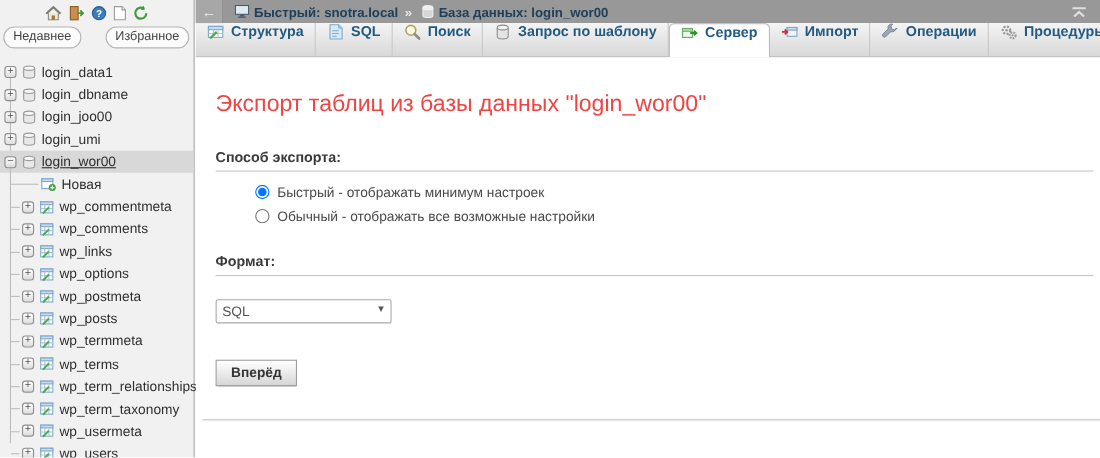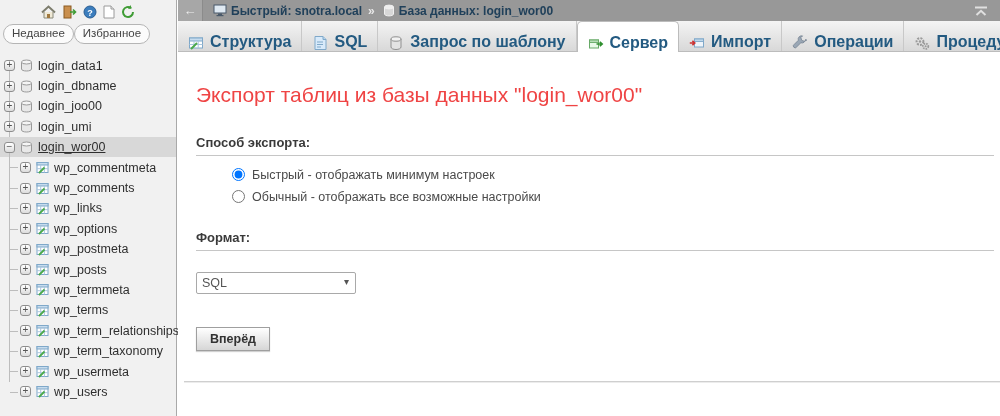--- a/index.html
+++ b/index.html
@@ -11,21 +11,21 @@
   }
   .app { position:relative; width:1000px; height:416px; }
 
   
   .sidebar {
     position:absolute; left:0; top:0; width:177px; height:416px;
     background:#f1f1f1; border-right:1px solid #a9a9a9;
   }
   .nav-icons { display:flex; justify-content:center; align-items:center; gap:6px; padding-top:4px; height:20px; }
   .nav-icons span { display:flex; }
-  .nav-pills { display:flex; gap:0; padding:4px 0 0 3px; }
+  .nav-pills { display:flex; gap:22px; padding:4px 0 0 3px; }
   .pill {
     font-size:11.5px; color:#444; background:#fbfbfb;
     border:1px solid #b5b5b5; border-radius:10px; padding:3px 8px; line-height:1;
     cursor:pointer; font-family:inherit;
   }
   .tree { position:relative; margin-top:12px; font-size:12.5px; color:#2f2f2f; }
   .tree .dbline { position:absolute; left:9px; top:10px; height:83px; border-left:1px solid #bdbdbd; }
   .row { height:20.4px; display:flex; align-items:center; gap:5px; padding-left:4px; position:relative; cursor:pointer; }
   .expander {
     flex:0 0 auto; width:11px; height:11px; z-index:1;
@@ -57,23 +57,23 @@
   .crumb-icon { margin:0 4px 0 10px; display:flex; }
   .crumb-icon.second { margin-left:2px; }
   .sep { margin:0 6px; color:#e8e8e8; }
   .collapse { margin-left:auto; margin-right:12px; display:flex; cursor:pointer; }
 
   .tabbar {
     height:31px; background:linear-gradient(#f4f4f4,#d8d8d8);
     border-bottom:1px solid #bcbcbc; display:flex; align-items:stretch;
   }
   .tab {
-    display:flex; align-items:flex-end; gap:6px; padding:0 10px;
+    display:flex; align-items:flex-start; gap:6px; padding:0 10px;
     border-right:1px solid #c8c8c8; color:#235a81;
-    font-size:16px; font-weight:bold; cursor:pointer; white-space:nowrap;
+    font-size:13px; font-weight:bold; cursor:pointer; white-space:nowrap;
   }
   .tab.active {
     background:#fff; border:1px solid #bcbcbc; border-bottom:none;
     border-radius:5px 5px 0 0; margin-bottom:-1px; position:relative; z-index:1;
   }
 
   .content { background:#fff; padding-left:18px; height:364px; }
   .page-title { margin:31px 0 0 0; font-size:21px; font-weight:normal; color:#ef4444; }
   .section {
     margin:28px 6px 0 0; font-size:13px; font-weight:bold; color:#3a3a3a;
@@ -193,20 +193,31 @@
         <span class="ticon">
             <svg width="13" height="13" viewBox="0 0 13 13">
               <path d="M1.5 3v7c0 1.2 2.2 2 5 2s5-.8 5-2V3" fill="#e8e8e8" stroke="#9a9a9a"></path>
               <ellipse cx="6.5" cy="3" rx="5" ry="2" fill="#f5f5f5" stroke="#9a9a9a"></ellipse>
             </svg>
           </span>
         <span class="lbl">login_wor00</span>
       </div>
 
       <div class="children">
+        <div class="row child newrow">
+          <span class="ticon">
+              <svg width="14" height="13" viewBox="0 0 14 13">
+                <rect x="1" y="1.5" width="10" height="9" fill="#fff" stroke="#7fa8c9"></rect>
+                <rect x="1" y="1.5" width="10" height="2.5" fill="#c7dcee" stroke="#7fa8c9"></rect>
+                <circle cx="10.5" cy="9.5" r="3.2" fill="#3f9c35"></circle>
+                <path d="M10.5 7.7v3.6M8.7 9.5h3.6" stroke="#fff" stroke-width="1.2"></path>
+              </svg>
+            </span>
+          <span class="lbl">Новая</span>
+        </div>
 
         <div class="row child">
           <span class="expander">+</span>
           <span class="ticon">
               <svg width="13" height="13" viewBox="0 0 13 13">
                 <rect x="1" y="1.5" width="11" height="10" fill="#fff" stroke="#7fa8c9"></rect>
                 <rect x="1" y="1.5" width="11" height="2.5" fill="#c7dcee" stroke="#7fa8c9"></rect>
                 <line x1="4.7" y1="4" x2="4.7" y2="11.5" stroke="#aac6dd"></line>
                 <line x1="8.4" y1="4" x2="8.4" y2="11.5" stroke="#aac6dd"></line>
                 <line x1="1" y1="7.7" x2="12" y2="7.7" stroke="#aac6dd"></line>
@@ -417,20 +428,29 @@
       </div>
       <div class="tab">
         <span class="ticon">
             <svg width="16" height="16" viewBox="0 0 16 16">
               <path d="M3 1.5h8l3 3V14.5H3z" fill="#d8eafa" stroke="#7fa8c9"></path>
               <path d="M11 1.5v3h3" fill="#b7d4ec" stroke="#7fa8c9"></path>
               <path d="M5 7h6M5 9.5h6M5 12h4" stroke="#7fa8c9" fill="none"></path>
             </svg>
           </span>
         <span>SQL</span>
+      </div>
+      <div class="tab">
+        <span class="ticon">
+            <svg width="16" height="16" viewBox="0 0 16 16">
+              <circle cx="6.5" cy="6.5" r="4.5" fill="#fdf8e4" stroke="#b3a35c" stroke-width="1.5"></circle>
+              <line x1="10" y1="10" x2="14" y2="14" stroke="#8d8d8d" stroke-width="2.5" stroke-linecap="round"></line>
+            </svg>
+          </span>
+        <span>Поиск</span>
       </div>
       <div class="tab">
         <span class="ticon">
             <svg width="16" height="16" viewBox="0 0 16 16">
               <path d="M3 4v8c0 1.5 2.3 2.5 5 2.5s5-1 5-2.5V4" fill="#e3e3e3" stroke="#8f8f8f"></path>
               <ellipse cx="8" cy="4" rx="5" ry="2.2" fill="#f2f2f2" stroke="#8f8f8f"></ellipse>
             </svg>
           </span>
         <span>Запрос по шаблону</span>
       </div>

